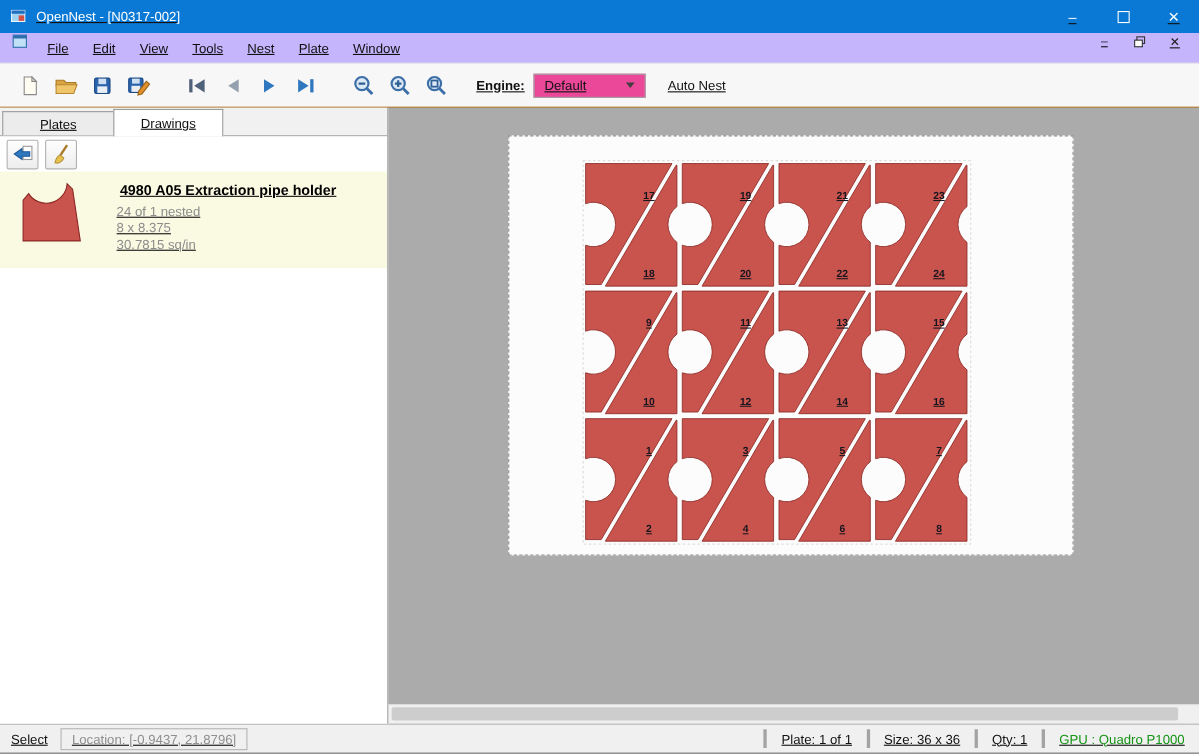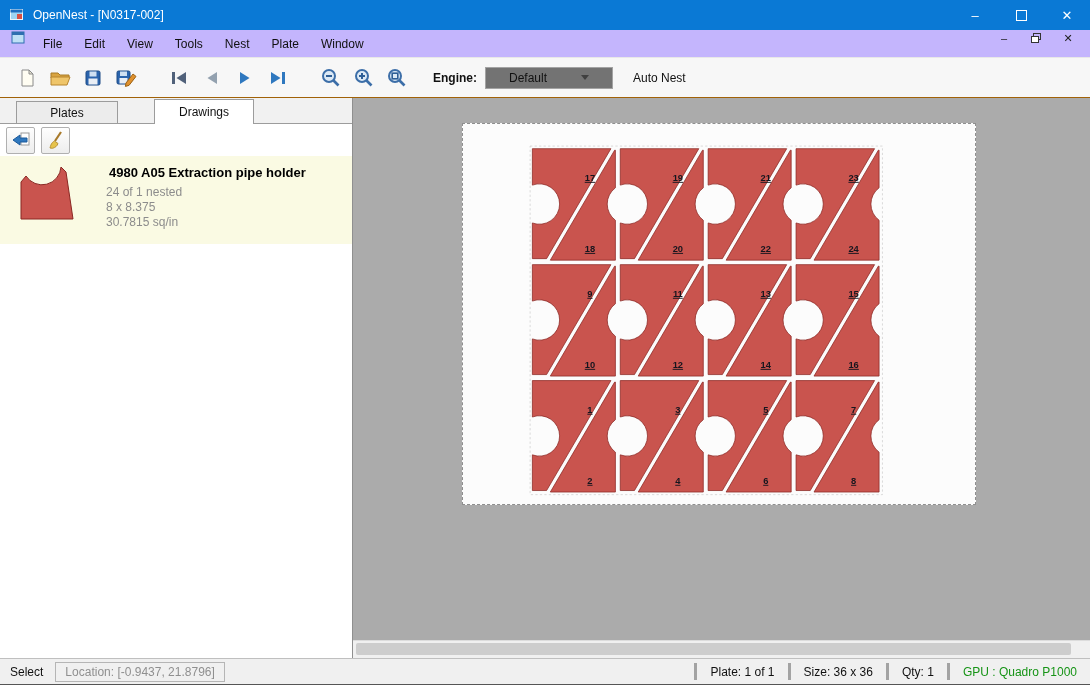--- a/index.html
+++ b/index.html
@@ -1,21 +1,21 @@
 <!DOCTYPE html>
 <html style="--titlebar-bg: #0a79d5; --part-fill: #c9544e; --part-stroke: #8a2723; --gpu-green: #169416; --item-bg: #fafae3; --canvas-bg: #ababab; --plate-bg: #fcfcfc;"><head>
 <meta charset="utf-8">
 <style>
   html,body{margin:0;padding:0;}
   body{
     width:1090px;height:685px;overflow:hidden;position:relative;
     font-family:"Liberation Sans",sans-serif;font-size:12px;color:#111;
     background:#fff;
   }
-  .window{position:absolute;inset:0;display:flex;flex-direction:column;border-bottom:1px solid #555;}
+  .window{position:absolute;inset:0;display:flex;flex-direction:column;border-bottom:1px solid #555;text-decoration:underline;}
 
   
   .titlebar{flex:0 0 30px;background:var(--titlebar-bg,#0a79d5);color:#fff;display:flex;align-items:center;padding-left:9px;}
   .titlebar .app-ico{width:16px;height:16px;margin-right:8px;flex:0 0 auto;}
   .title-text{font-size:12px;}
   .win-controls{margin-left:auto;display:flex;height:30px;}
   .win-btn{width:46px;height:30px;display:flex;align-items:center;justify-content:center;font-size:13px;color:#fff;}
   .win-btn.close{background:transparent;}
   .max-box{width:9px;height:9px;border:1px solid #fff;display:block;}
 
@@ -24,30 +24,30 @@
   .mdi-ico{width:16px;height:16px;margin:0 6px 0 4px;}
   .menu-item{padding:0 11px;height:100%;display:flex;align-items:center;color:#101010;}
   .mdi-controls{margin-left:auto;display:flex;align-items:center;gap:16px;padding-right:8px;color:#222;}
   .mdi-btn{display:flex;align-items:center;justify-content:center;width:16px;height:16px;font-size:11px;}
 
   
   .toolbar{flex:0 0 39px;background:#f7f7f7;border-bottom:1px solid #a16207;display:flex;align-items:center;padding:0 10px;}
   .tb-btn{width:33px;height:32px;display:flex;align-items:center;justify-content:center;border-radius:3px;}
   .grp-gap{width:20px;}
   .engine-label{font-weight:700;margin-left:20px;margin-right:8px;}
-  .engine-combo{width:128px;height:22px;background:#737373;border:1px solid #a3a3a3;display:flex;align-items:center;padding:0 23px;box-sizing:border-box;}
+  .engine-combo{width:102px;height:22px;background:#ec4899;border:1px solid #a3a3a3;display:flex;align-items:center;padding:0 9px;box-sizing:border-box;}
   .combo-arrow{margin-left:auto;width:0;height:0;border-left:4px solid transparent;border-right:4px solid transparent;border-top:5px solid #404040;}
   .autonest{margin-left:20px;}
 
   
   .main{flex:1;display:flex;min-height:0;}
 
   
   .sidebar{width:352px;flex:0 0 352px;background:#fff;border-right:1px solid #8f8f8f;display:flex;flex-direction:column;}
-  .tabstrip{height:25px;background:#f1f1f1;display:flex;align-items:flex-end;padding-left:16px;border-bottom:1px solid #9c9c9c;gap:37px;}
+  .tabstrip{height:25px;background:#f1f1f1;display:flex;align-items:flex-end;padding-left:2px;border-bottom:1px solid #9c9c9c;}
   .tab{height:21px;display:flex;align-items:center;justify-content:center;border:1px solid #9c9c9c;border-bottom:none;background:#ececec;margin-right:-1px;}
   .tab.plates{width:100px;}
   .tab.drawings{width:98px;}
   .tab.active{background:#fff;height:24px;margin-bottom:-1px;z-index:2;}
   .side-toolbar{height:32px;display:flex;align-items:center;gap:6px;padding-left:6px;background:#fff;}
   .side-btn{width:27px;height:25px;border:1px solid #b0b0b0;border-radius:2px;background:linear-gradient(#fefefe,#ededed);display:flex;align-items:center;justify-content:center;}
   .drawing-item{height:88px;background:var(--item-bg,#fafae3);display:flex;padding-left:18px;box-sizing:border-box;}
   .thumb-wrap{width:60px;padding-top:8px;}
   .item-text{margin-left:28px;padding-top:6px;}
   .item-title{font-weight:700;font-size:13px;margin:3px 3px 5px;color:#000;}

